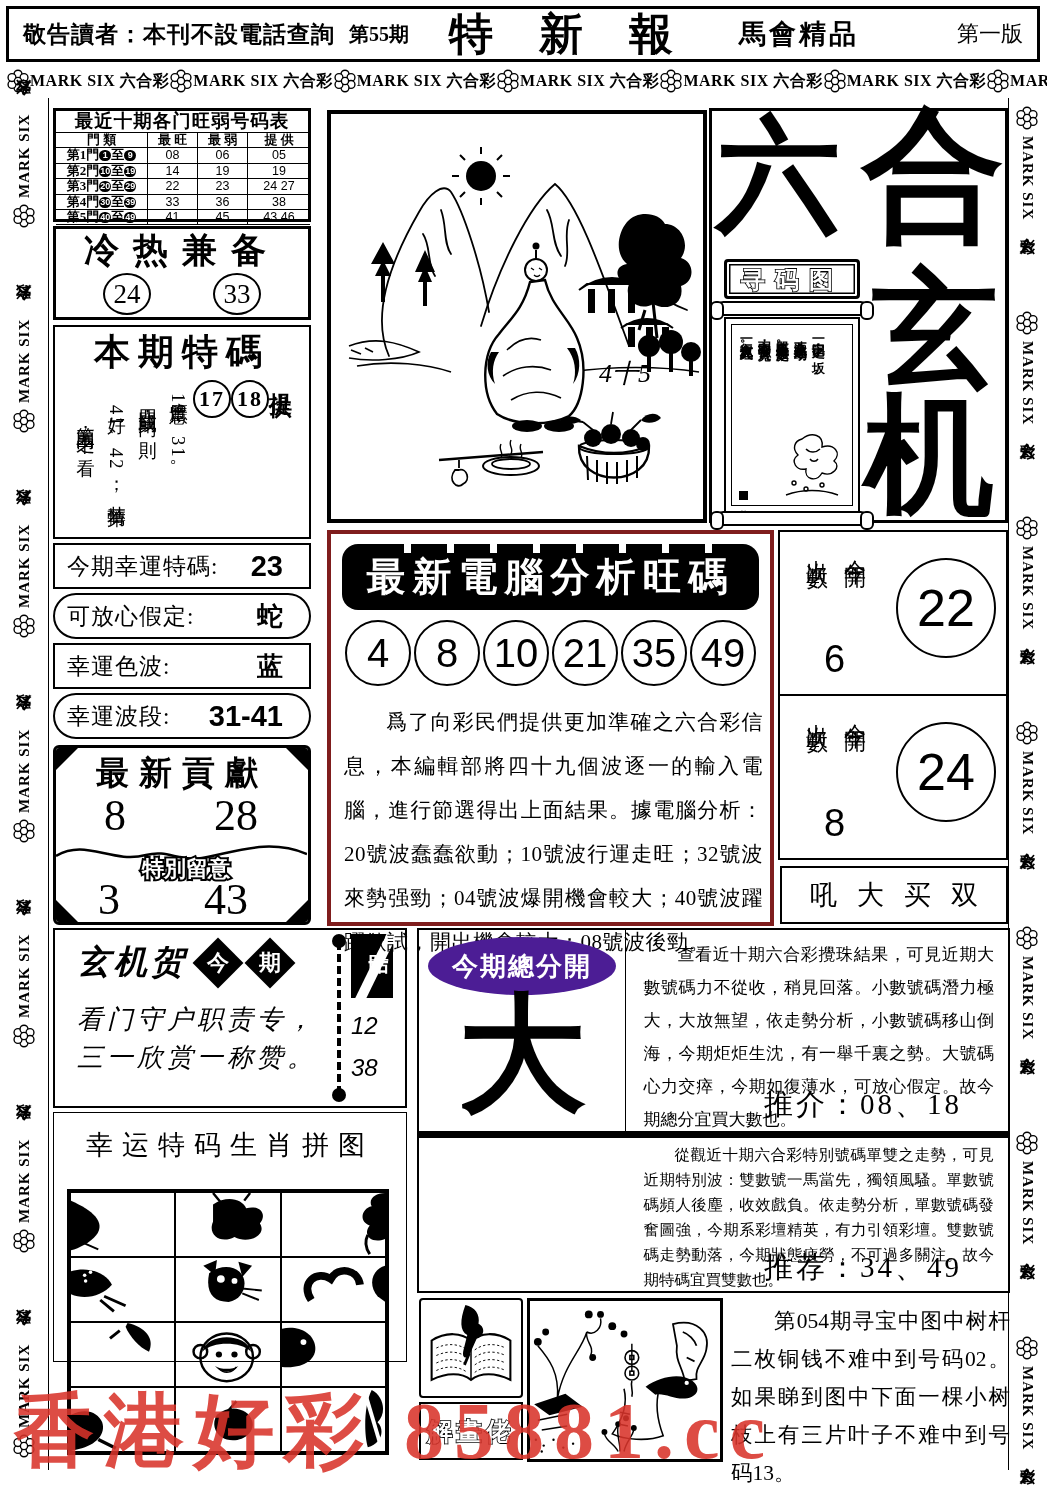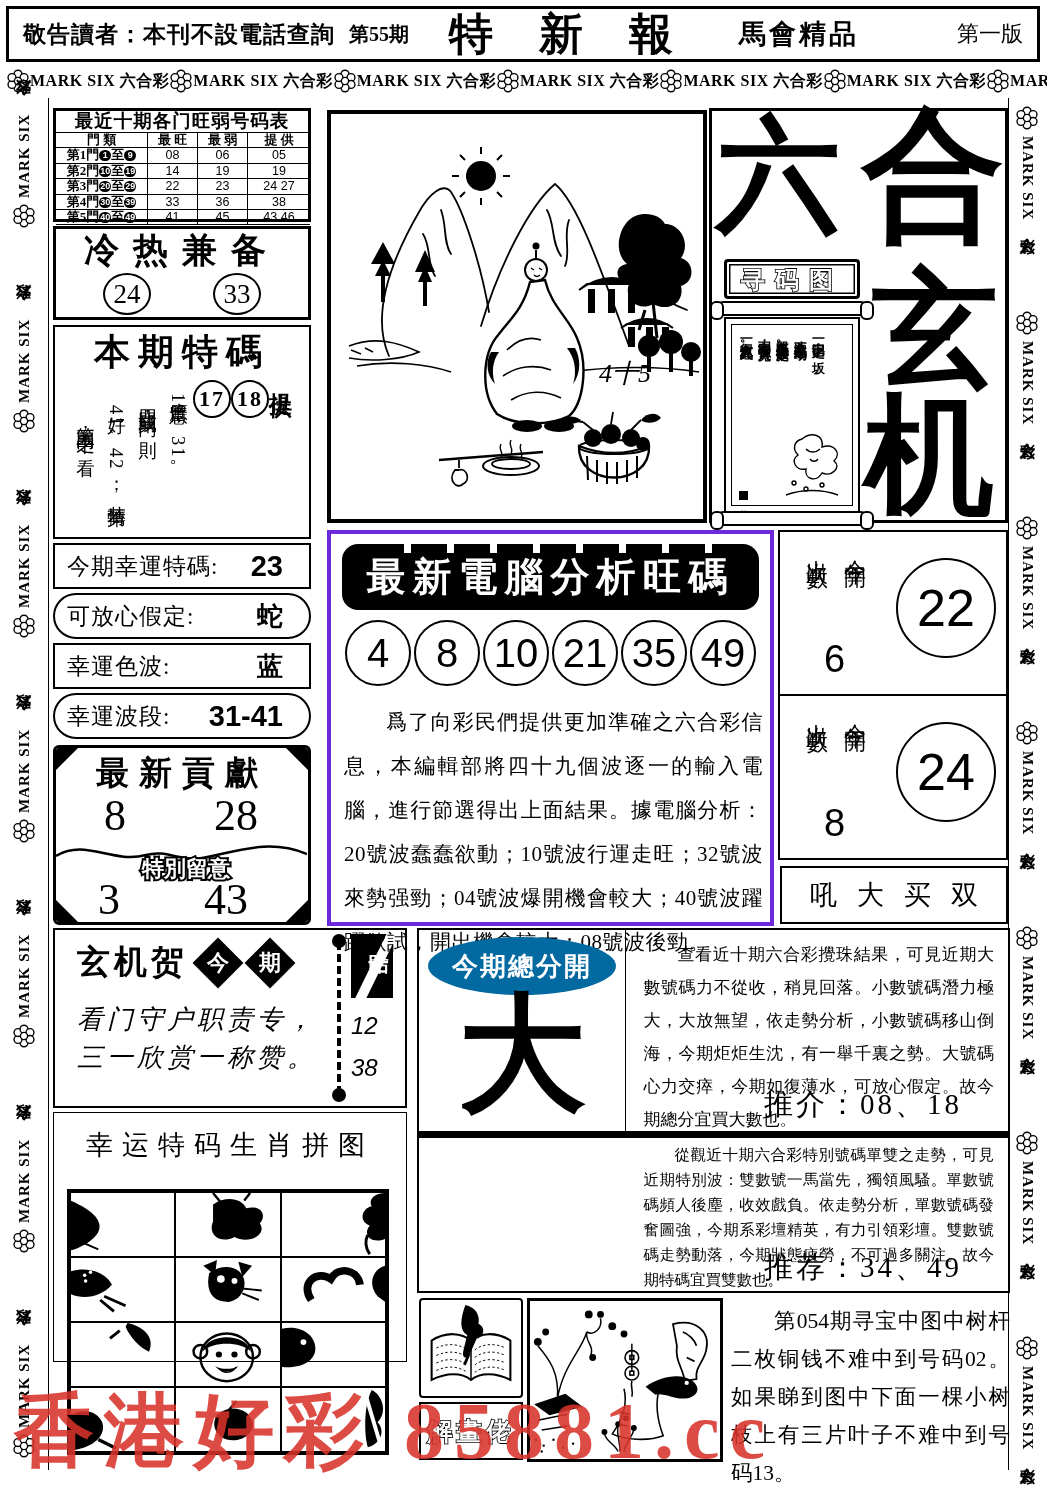--- a/index.html
+++ b/index.html
@@ -65,21 +65,21 @@
 
   
   #contrib{left:53px;top:745px;width:258px;height:180px;border:3.5px solid #000;border-radius:6px;overflow:hidden}
   #cb-title{font-size:33px;font-weight:bold;text-align:center;letter-spacing:10px;line-height:42px;margin-top:4px}
   .cb-num{font-size:44px;position:absolute}
   .tri{position:absolute;width:0;height:0;border-style:solid}
 
   
   #xuanji{left:53px;top:928px;width:354px;height:180px;border:2px solid #000}
   #xj-titlerow{display:flex;align-items:center;gap:8px;padding:10px 0 0 22px}
-  #xj-title{font-size:33px;font-weight:bold;letter-spacing:4px;}
+  #xj-title{font-size:33px;font-weight:bold;letter-spacing:4px;font-style:italic}
   .diamond{width:36px;height:36px;background:#000;transform:rotate(45deg);display:flex;align-items:center;justify-content:center;margin:0 4px}
   .diamond span{transform:rotate(-45deg);color:#fff;font-size:22px;font-weight:bold}
   .xj-verse{font-size:26px;letter-spacing:4px;padding-left:22px;line-height:38px;font-style:italic}
   #xj-dash{position:absolute;left:282px;top:12px;height:152px;width:0;border-left:4px dashed #000}
   .dash-dot{position:absolute;width:14px;height:14px;background:#000;border-radius:50%;left:-9px}
   #xj-tip{position:absolute;left:296px;top:4px;width:42px;height:64px;background:#000;color:#fff;overflow:hidden}
   #xj-tip .vtext{font-size:20px;font-weight:bold;margin:4px auto;display:block;text-align:center;width:100%}
   #xj-tip::after{content:"";position:absolute;left:18px;top:-8px;width:10px;height:90px;background:#fff;transform:rotate(26deg)}
   .xj-num{position:absolute;left:296px;font-size:24px;font-style:italic;font-family:"Liberation Sans",sans-serif}
 
@@ -105,21 +105,21 @@
   .roller::before{left:-8px}.roller::after{right:-8px}
   #lh-scroll{position:absolute;left:12px;top:206px;width:136px;height:196px;border:2px solid #000;padding:5px}
   #lh-scroll-inner{width:100%;height:100%;border:1px solid #000;position:relative;padding:6px 4px}
   #lh-lines{writing-mode:vertical-rl;height:128px;font-size:13px;line-height:15px;letter-spacing:1px;font-weight:bold}
   #lh-lines div{margin-left:3px}
   #lh-sig{position:absolute;left:4px;bottom:3px;writing-mode:vertical-rl;font-size:10px;font-weight:bold}
   #lh-sig::before{content:"";display:inline-block;width:9px;height:9px;background:#000;margin-bottom:2px}
   #lh-sketch{position:absolute;right:2px;bottom:2px;width:74px;height:78px}
 
   
-  #computer{left:327px;top:530px;width:447px;height:396px;border:4px solid #6d28d9}
+  #computer{left:327px;top:530px;width:447px;height:396px;border:4px solid #7f1d1d}
   #cp-banner{position:absolute;left:11px;top:10px;width:417px;height:66px;background:#000;border-radius:16px;
              display:flex;align-items:center;justify-content:center}
   #cp-banner::before{content:"";position:absolute;top:0;left:26px;right:26px;height:9px;
              background:repeating-linear-gradient(90deg,transparent 0 36px,#fff 36px 43px)}
   #cp-banner span{color:#fff;font-size:39px;font-weight:bold;letter-spacing:7px;white-space:nowrap}
   #cp-circles{position:absolute;left:8px;top:86px;width:423px;display:flex;justify-content:center;gap:3px}
   .cp-circ{width:66px;height:66px;border:2.5px solid #000;border-radius:50%;display:flex;align-items:center;justify-content:center;
            font-size:40px;font-family:"Liberation Sans",sans-serif;flex:0 0 auto;background:#fff}
   #cp-para{position:absolute;left:13px;top:166px;width:419px;font-size:21px;line-height:44px;text-align:justify;text-indent:2em;letter-spacing:.5px}
 
@@ -135,21 +135,21 @@
 
   
   #bigeven{left:780px;top:866px;width:228px;height:58px;border:2px solid #000;display:flex;align-items:center;justify-content:center}
   #bigeven span{font-size:27px;letter-spacing:20px;white-space:nowrap;margin-right:-20px}
 
   
   .secrow{left:417px;width:593px;border:2px solid #000}
   #row-total{top:928px;height:205px}
   #row-special{top:1133px;height:160px;border-top:5px solid #000}
   .sec-left{position:absolute;left:0;top:0;bottom:0;width:207px;border-right:1.5px solid #000}
-  .sec-ellipse{position:absolute;left:9px;top:7px;width:188px;height:58px;background:#0369a1;border-radius:50%;
+  .sec-ellipse{position:absolute;left:9px;top:7px;width:188px;height:58px;background:#4c1d95;border-radius:50%;
                display:flex;align-items:center;justify-content:center}
   .sec-ellipse span{color:#fff;font-size:26px;font-weight:bold;letter-spacing:2px;white-space:nowrap}
   #big-da{position:absolute;left:0;right:0;top:58px;text-align:center;font-size:128px;font-weight:bold;line-height:1.05}
   #stem{position:absolute;left:97px;top:60px;width:12px;height:96px;background:#000}
   .big-word{position:absolute;top:66px;width:94px;text-align:center;font-size:48px;font-weight:bold;letter-spacing:2px;white-space:nowrap}
   .sec-right{position:absolute;left:208.5px;right:0;top:0;bottom:0;padding:8px 14px 4px 16px}
   .sec-para{font-size:17px;line-height:33px;text-align:justify;text-indent:2em}
   .sec-reco{position:absolute;right:46px;bottom:6px;font-size:29px;letter-spacing:3px;white-space:nowrap}
 
   

